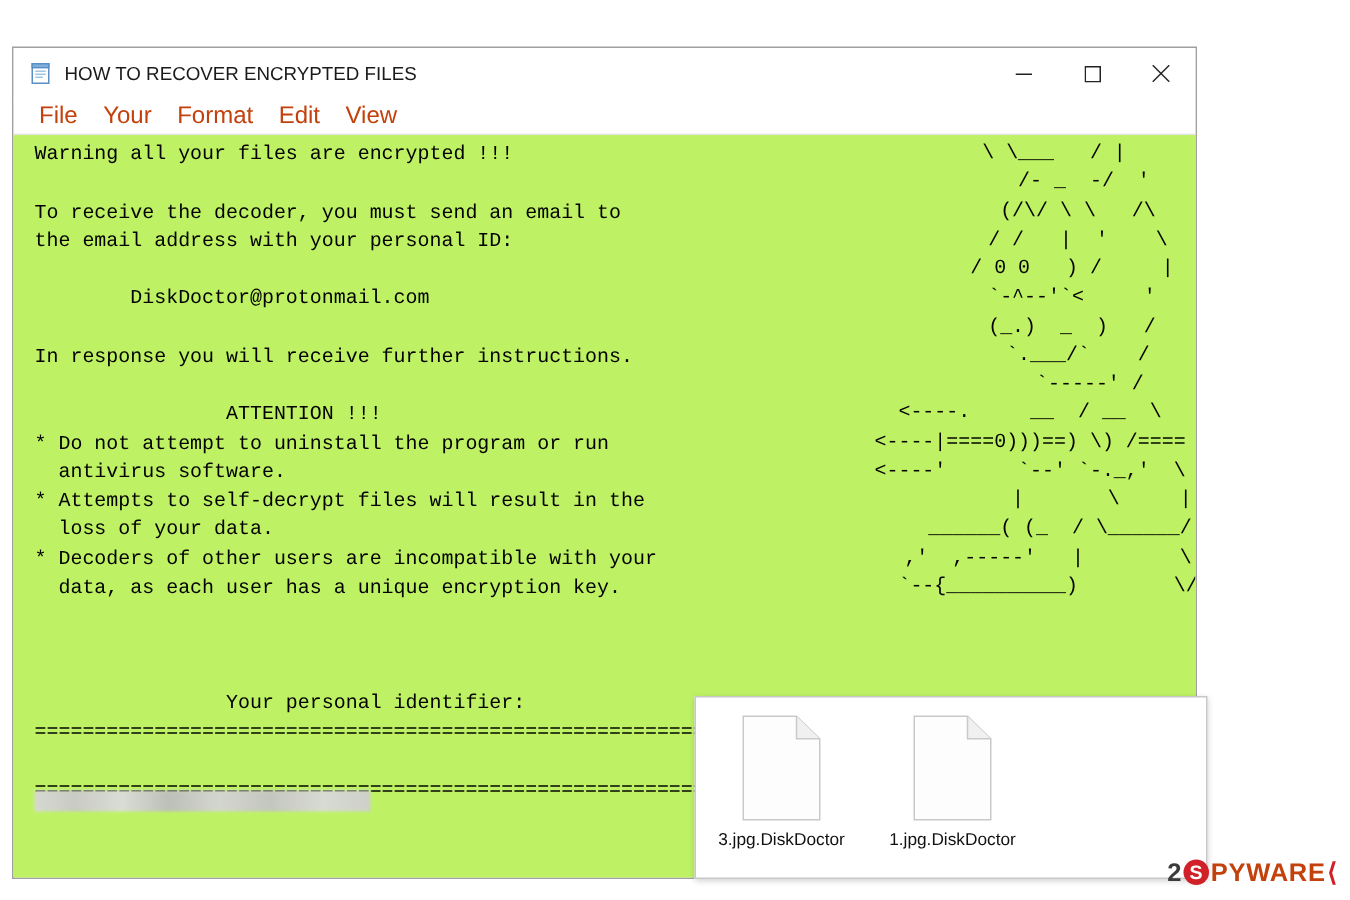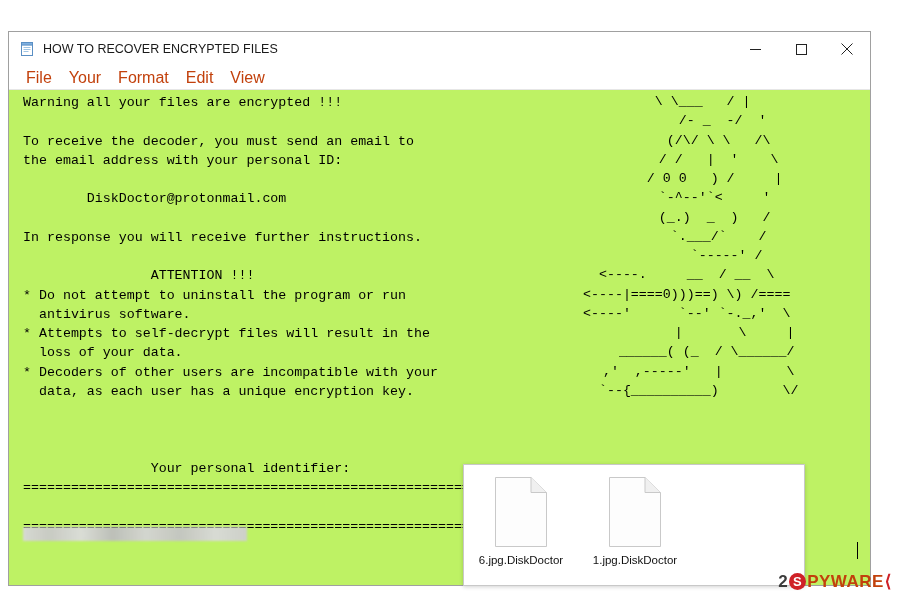--- a/index.html
+++ b/index.html
@@ -15,21 +15,21 @@
     position: relative;
     width: 900px;
     height: 600px;
     background: #ffffff;
   }
   
   .window {
     position: absolute;
     left: 8px;
     top: 31px;
-    width: 863px;
+    width: 790px;
     height: 555px;
     background: #ffffff;
     border: 1px solid #a0a0a0;
     box-sizing: border-box;
     overflow: hidden;
   }
   .titlebar {
     position: relative;
     height: 34px;
     background: #ffffff;
@@ -292,21 +292,21 @@
   </div>
 
   <div class="thumbs">
     <div class="thumb">
       <span class="file-icon">
         <svg width="58" height="74" viewBox="0 0 58 74">
           <path d="M3.5 2.5 H39 L54.5 17.5 V71.5 H3.5 Z" fill="#fdfdfd" stroke="#c9c9c9"></path>
           <path d="M39 2.5 V17.5 H54.5" fill="#f0f0f0" stroke="#c9c9c9"></path>
         </svg>
       </span>
-      <span class="thumb-label">6.jpg.DiskDoctor</span>
+      <span class="thumb-label">3.jpg.DiskDoctor</span>
     </div>
     <div class="thumb">
       <span class="file-icon">
         <svg width="58" height="74" viewBox="0 0 58 74">
           <path d="M3.5 2.5 H39 L54.5 17.5 V71.5 H3.5 Z" fill="#fdfdfd" stroke="#c9c9c9"></path>
           <path d="M39 2.5 V17.5 H54.5" fill="#f0f0f0" stroke="#c9c9c9"></path>
         </svg>
       </span>
       <span class="thumb-label">1.jpg.DiskDoctor</span>
     </div>

